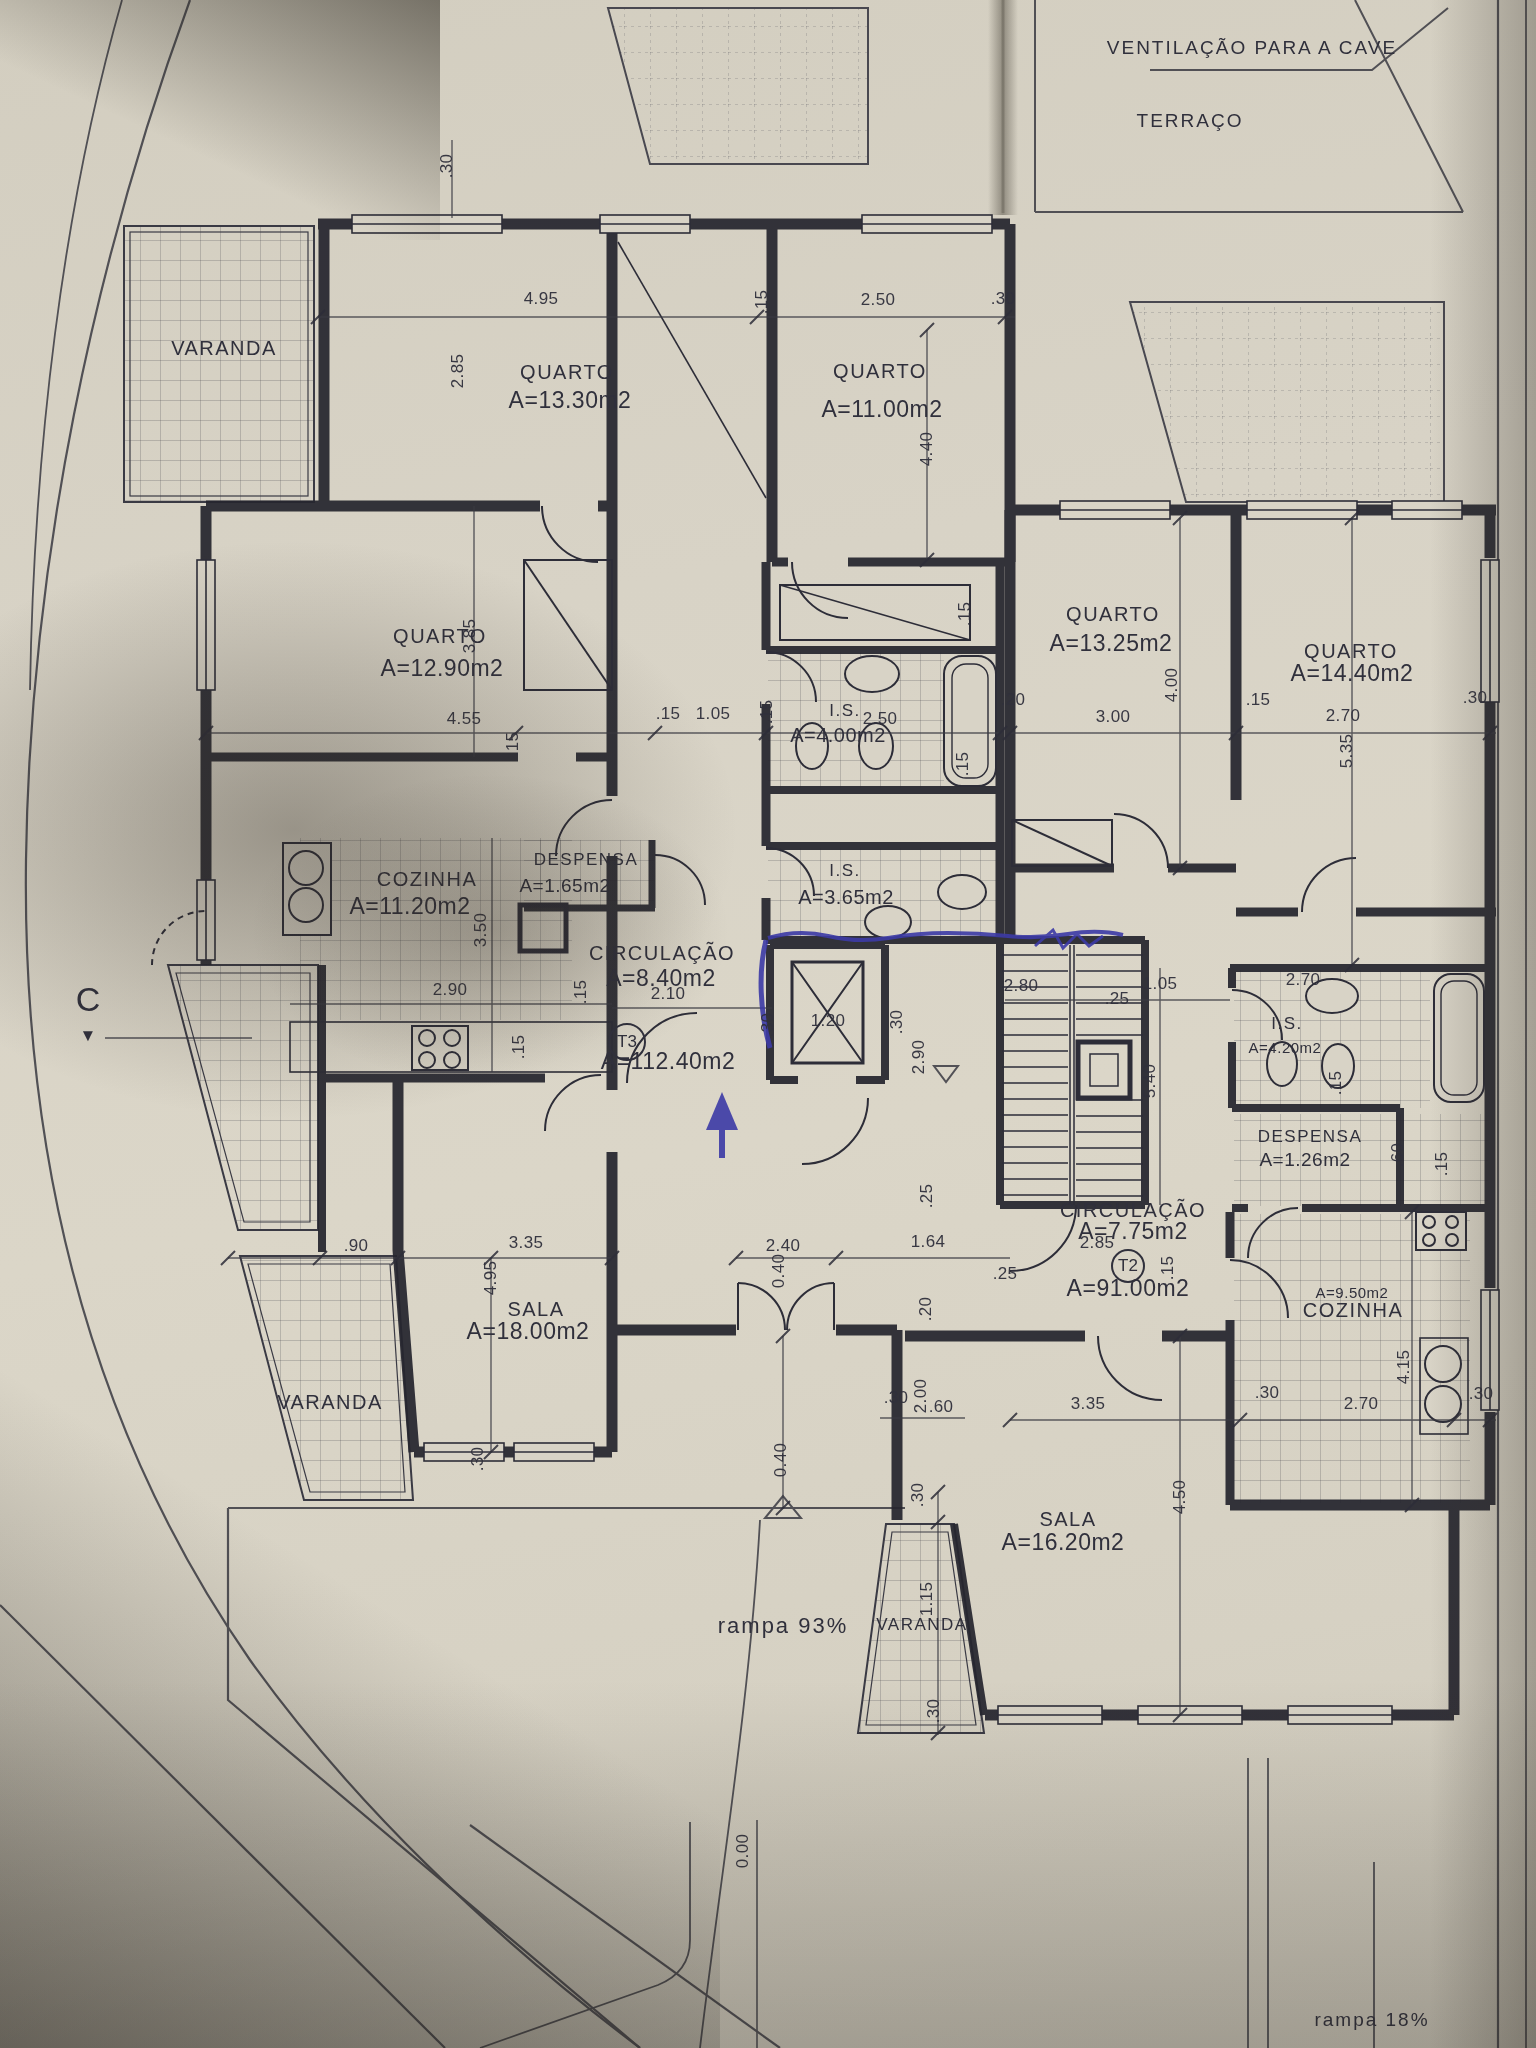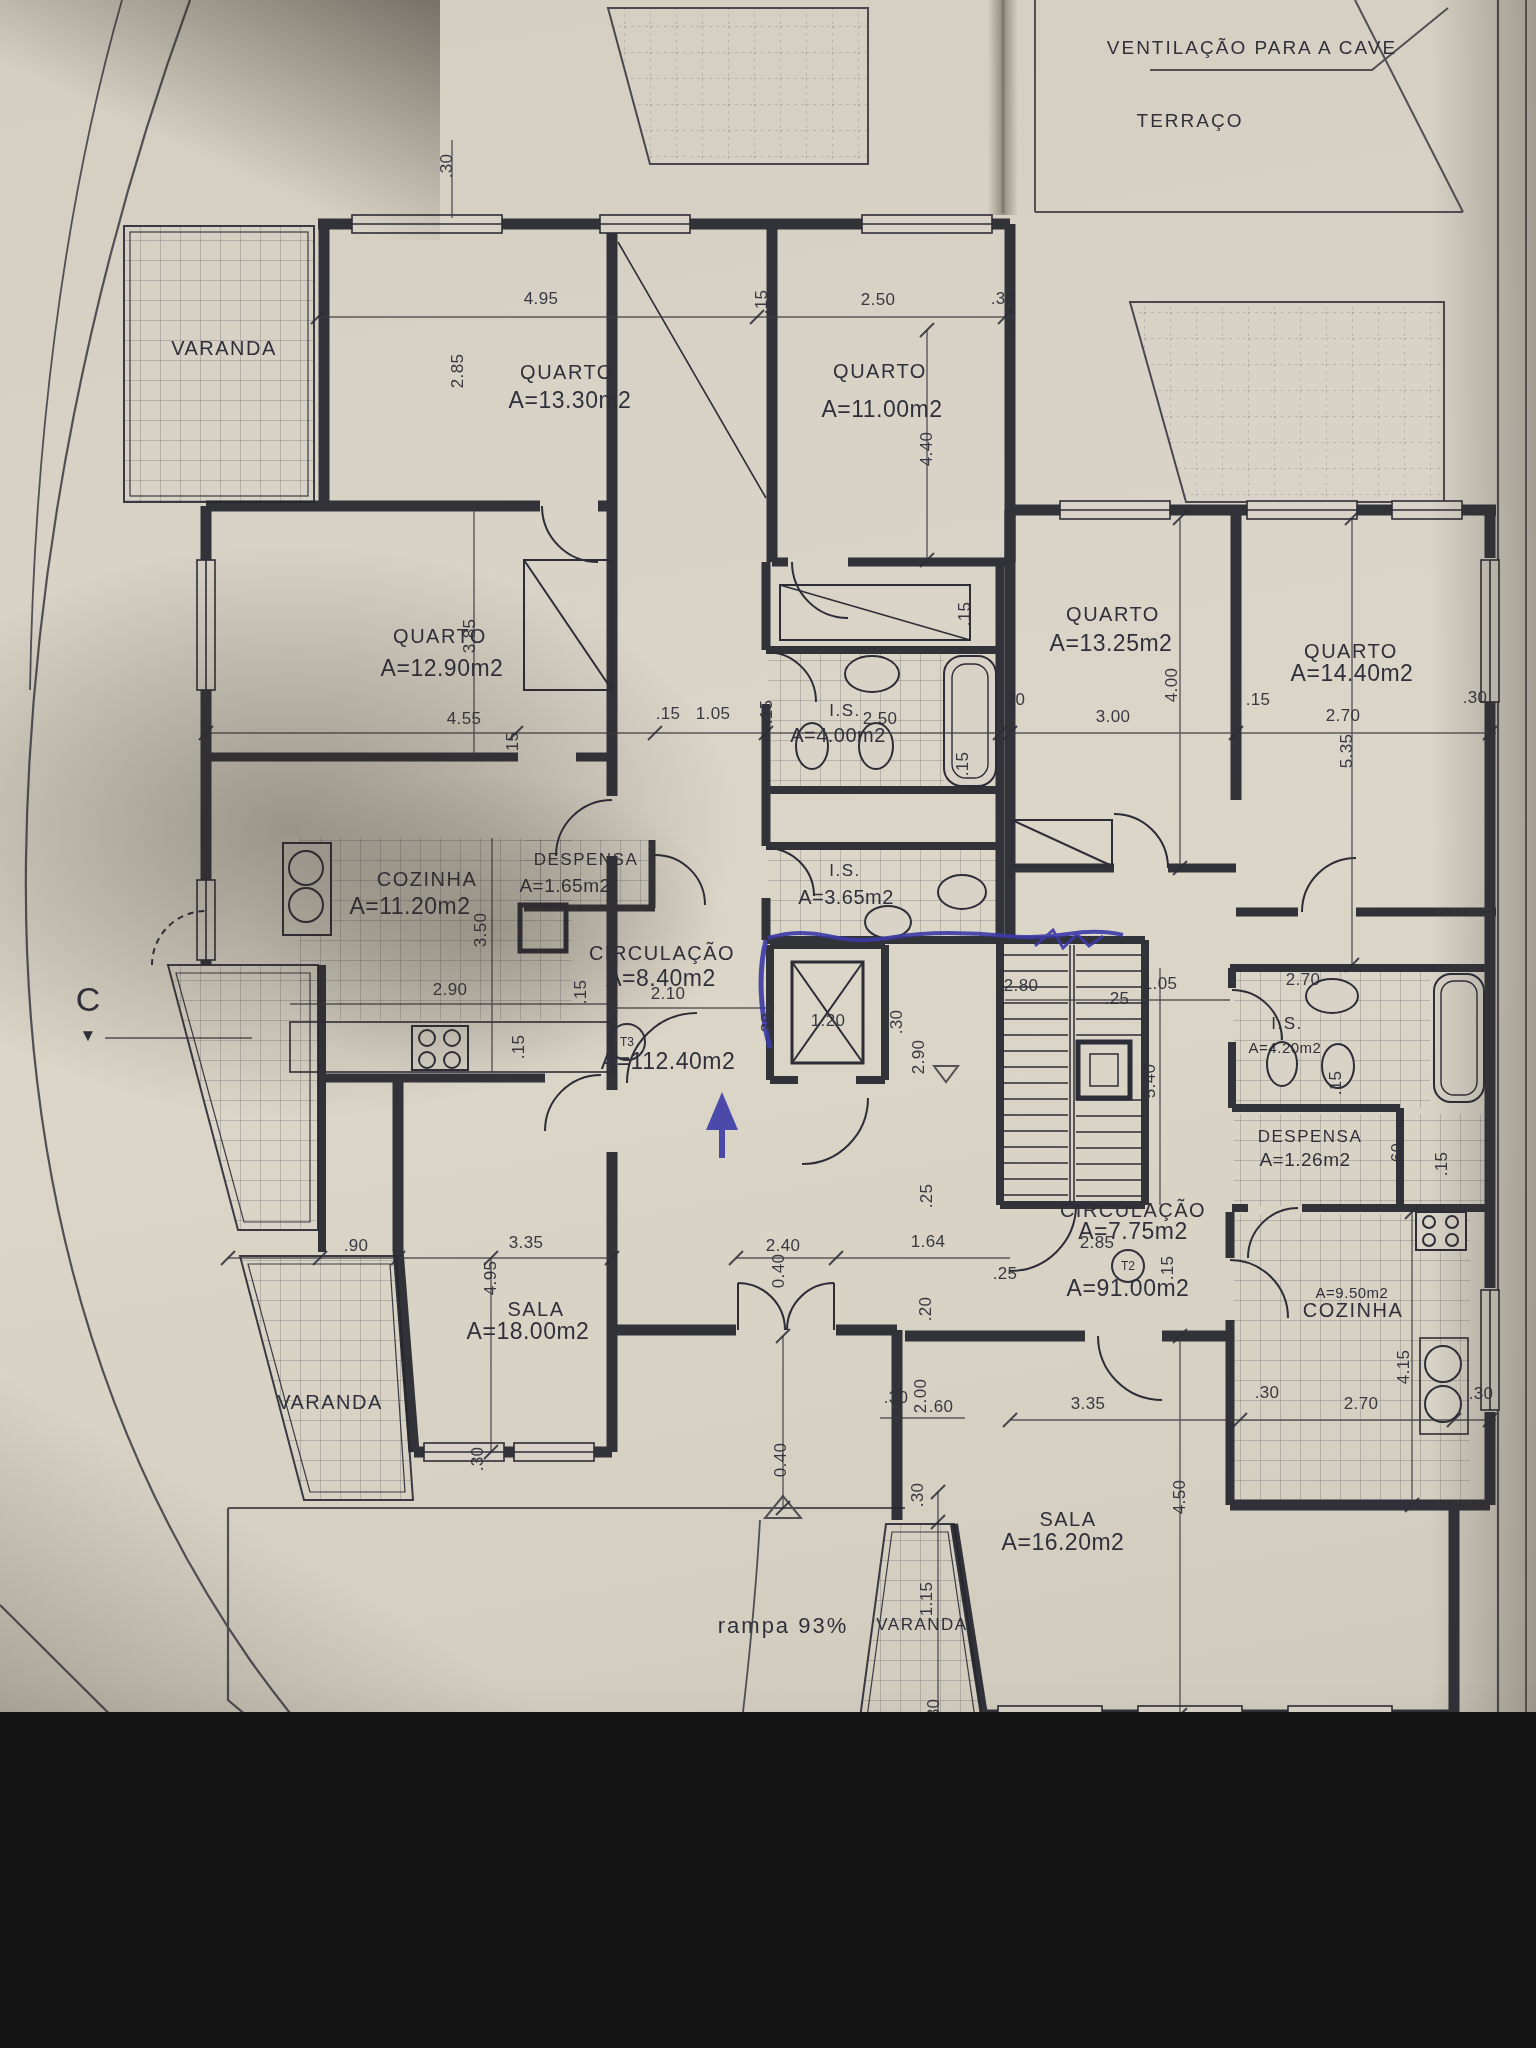--- a/index.html
+++ b/index.html
@@ -1,29 +1,29 @@
 <!DOCTYPE html>
 <html><head>
 <meta charset="utf-8">
 <style>
   html,body{margin:0;padding:0;background:#141414;}
-  #stage{position:relative;width:1536px;height:1712px;overflow:hidden;
+  #stage{position:relative;width:1536px;height:2048px;overflow:hidden;
          background:linear-gradient(170deg,#d3cec0 0%,#d8d3c6 30%,#dbd6c8 55%,#d6d1c3 80%,#cfcabc 100%);
          font-family:"Liberation Sans",sans-serif;}
   svg{position:absolute;left:0;top:0;}
   .lbl{position:absolute;transform:translate(-50%,-50%);white-space:nowrap;color:#30303c;}
   .room{font-size:20px;letter-spacing:1.5px;}
   .area{font-size:23px;letter-spacing:.5px;}
   .dim{font-size:17px;letter-spacing:.3px;opacity:.95;}
   .r{transform:translate(-50%,-50%) rotate(-90deg);}
   .ann{font-size:19px;letter-spacing:2px;}
   .big{font-size:34px;}
   .tri{font-size:17px;}
   .circle-tag{position:absolute;width:34px;height:34px;border:2.5px solid #30303c;border-radius:50%;
-        display:flex;align-items:center;justify-content:center;font-size:12px;color:#30303c;
+        display:flex;align-items:center;justify-content:center;font-size:17px;color:#30303c;
         transform:translate(-50%,-50%);}
   .sh{position:absolute;pointer-events:none;}
 </style>
 </head>
 <body>
 
 <div id="stage">
 
 <svg width="1536" height="2048" viewBox="0 0 1536 2048">
   <defs>

